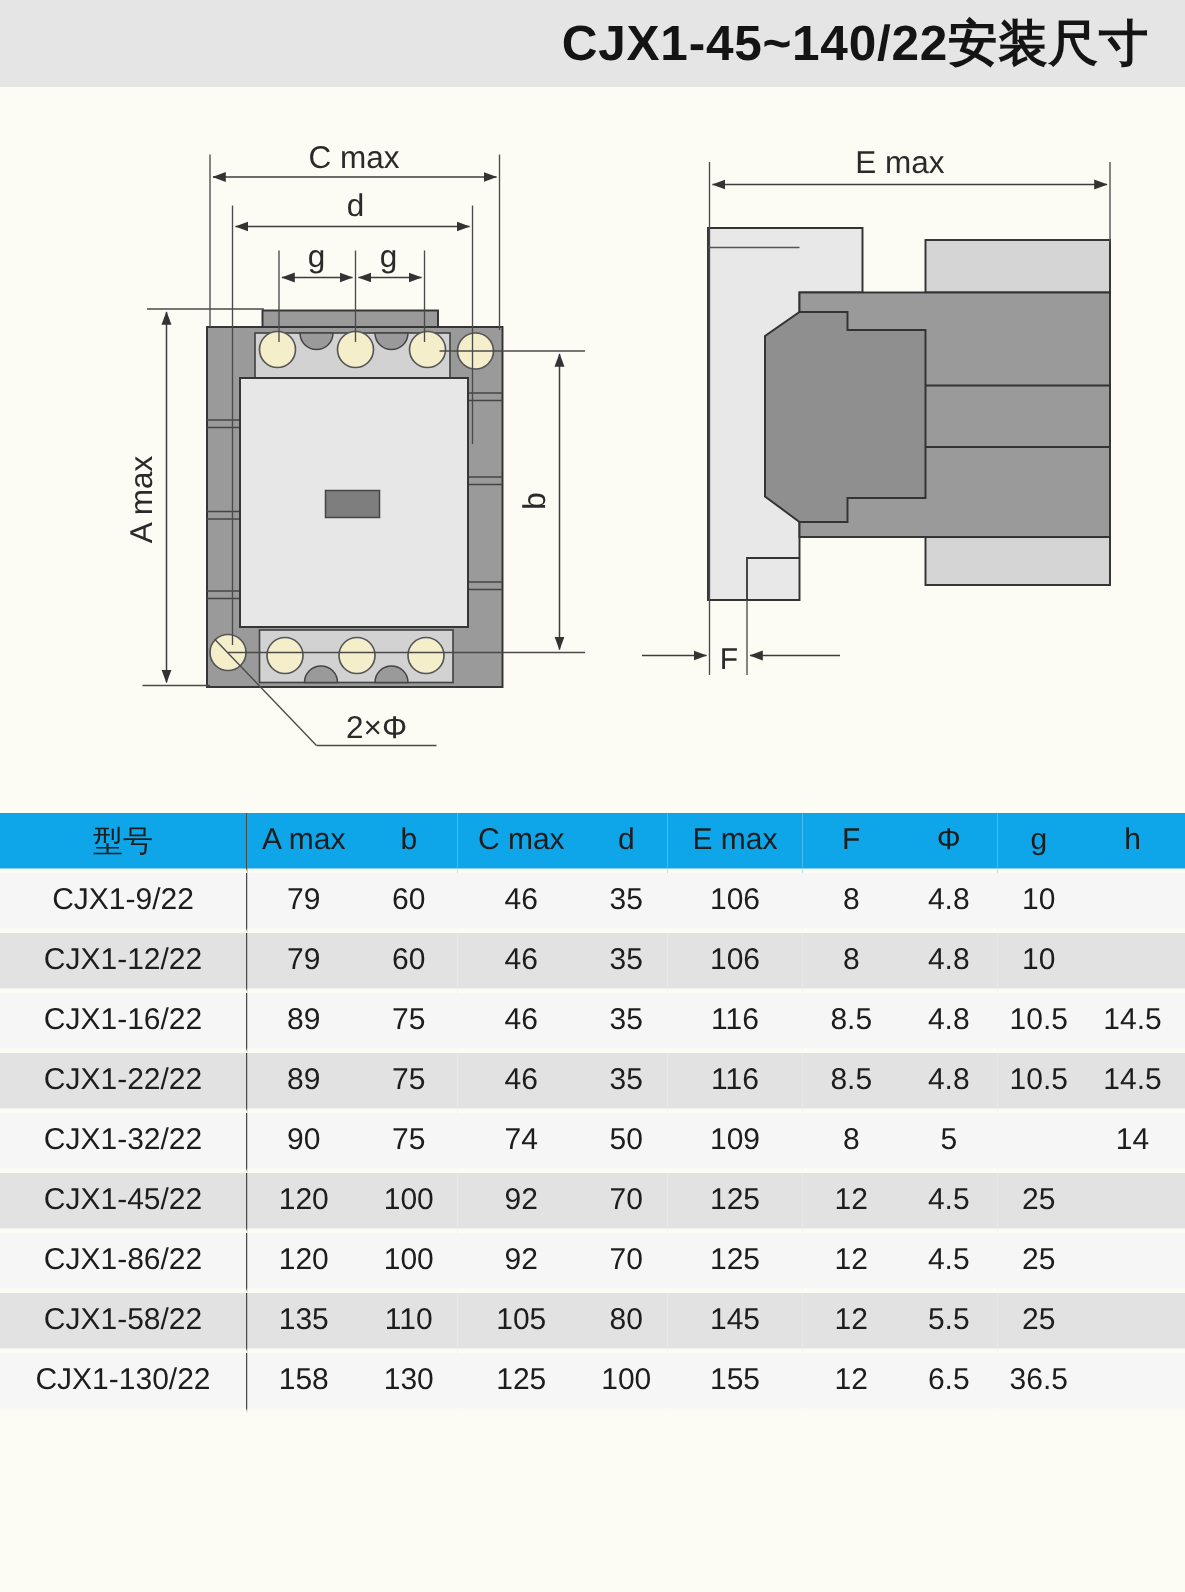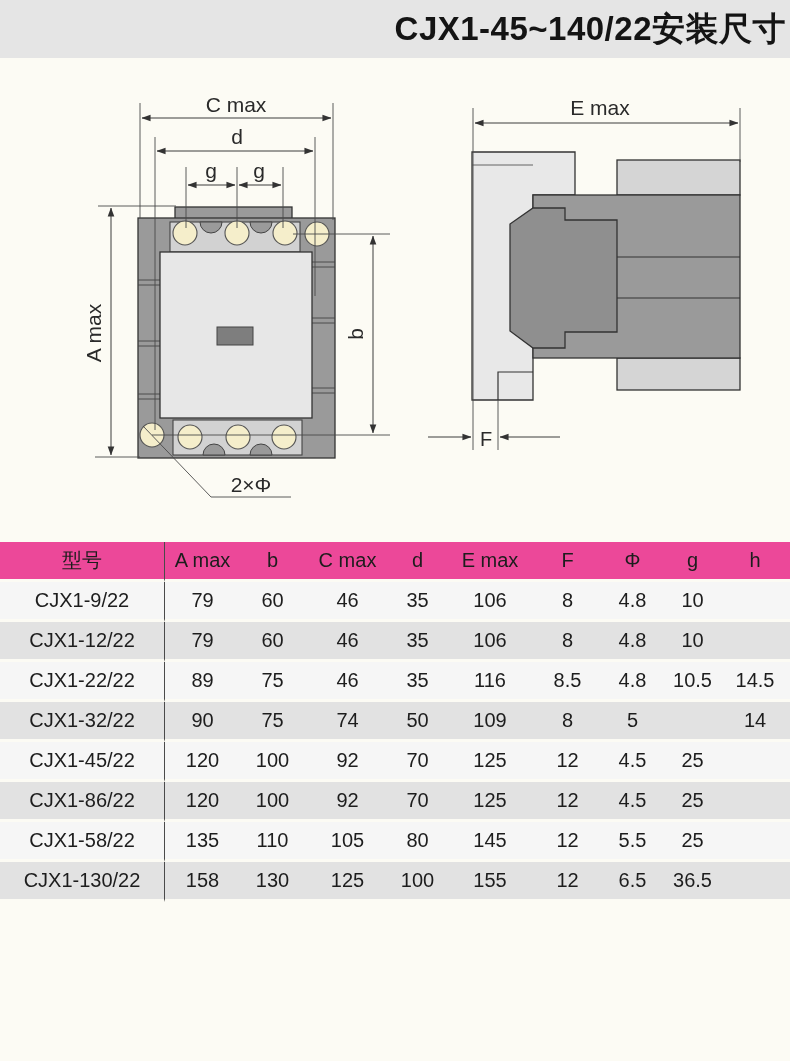--- a/index.html
+++ b/index.html
@@ -5,41 +5,41 @@
   html,body{margin:0;padding:0;}
   body{
     width:790px;height:1061px;
     background:#fcfbf4;
     font-family:"Liberation Sans","DejaVu Sans",sans-serif;
     overflow:hidden;position:relative;
   }
   .titlebar{
     height:58px;background:#e5e5e5;
     display:flex;align-items:center;justify-content:flex-end;
-    padding-right:4px;box-sizing:border-box;
+    padding-right:24px;box-sizing:border-box;
   }
   .titlebar h1{
     margin:0;font-size:33px;font-weight:700;color:#141414;letter-spacing:0.5px;
     font-family:"Liberation Sans","DejaVu Sans",sans-serif;
   }
   .diagram-area{height:484px;}
   svg{display:block;}
   svg text{font-family:"Liberation Sans","DejaVu Sans",sans-serif;fill:#2a2a2a;}
   .dim{stroke:#3c3c3c;stroke-width:1;fill:none;}
   .ext{stroke:#4a4a4a;stroke-width:0.9;fill:none;}
   .outline{stroke:#333;stroke-width:1.3;}
   table{
     width:790px;border-collapse:separate;border-spacing:0;table-layout:fixed;
   }
   th,td{
     text-align:center;font-size:20px;color:#1d1d1d;font-weight:400;
     padding:0;border-bottom:3px solid #fcfbf4;white-space:nowrap;
     overflow:hidden;
   }
-  th{background:#ec4899;height:37px;}
+  th{background:#0ea5e9;height:37px;}
   td{height:37px;background:#f6f6f6;}
   tbody tr:nth-child(even) td{background:#e2e2e2;}
   th:first-child,td:first-child{border-right:1px solid #4a4a4a;}
 </style>
 </head>
 <body>
 
 <div class="titlebar">
   <h1>CJX1-45~140/22安装尺寸</h1>
 </div>
@@ -196,20 +196,32 @@
         <td>60</td>
         <td>46</td>
         <td>35</td>
         <td>106</td>
         <td>8</td>
         <td>4.8</td>
         <td>10</td>
         <td></td>
       </tr>
       <tr>
+        <td>CJX1-16/22</td>
+        <td>89</td>
+        <td>75</td>
+        <td>46</td>
+        <td>35</td>
+        <td>116</td>
+        <td>8.5</td>
+        <td>4.8</td>
+        <td>10.5</td>
+        <td>14.5</td>
+      </tr>
+      <tr>
         <td>CJX1-22/22</td>
         <td>89</td>
         <td>75</td>
         <td>46</td>
         <td>35</td>
         <td>116</td>
         <td>8.5</td>
         <td>4.8</td>
         <td>10.5</td>
         <td>14.5</td>

